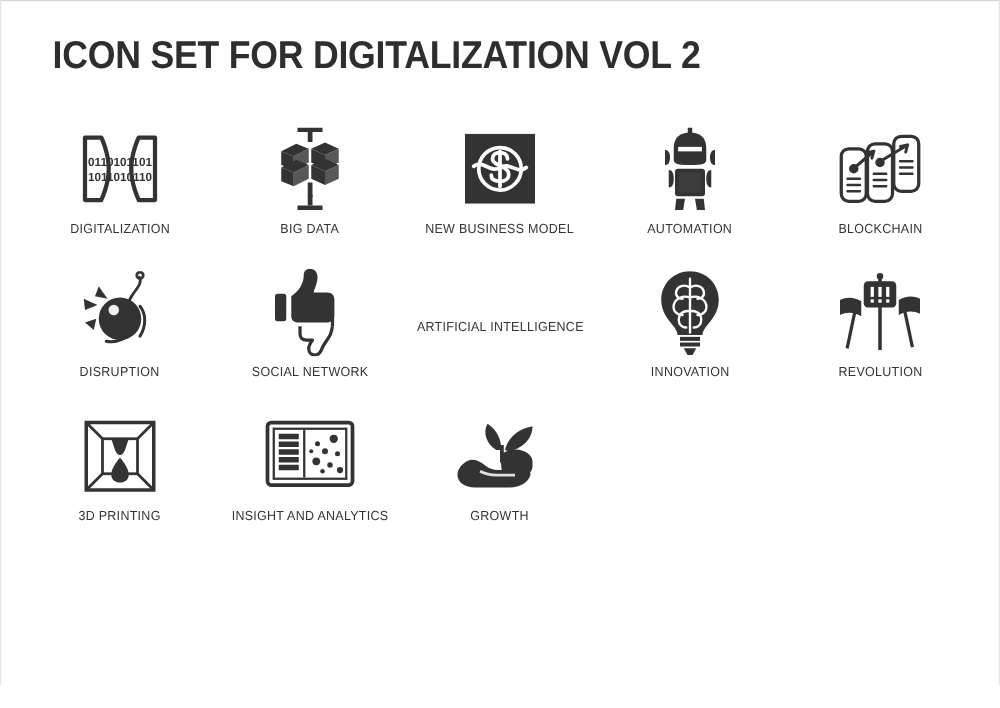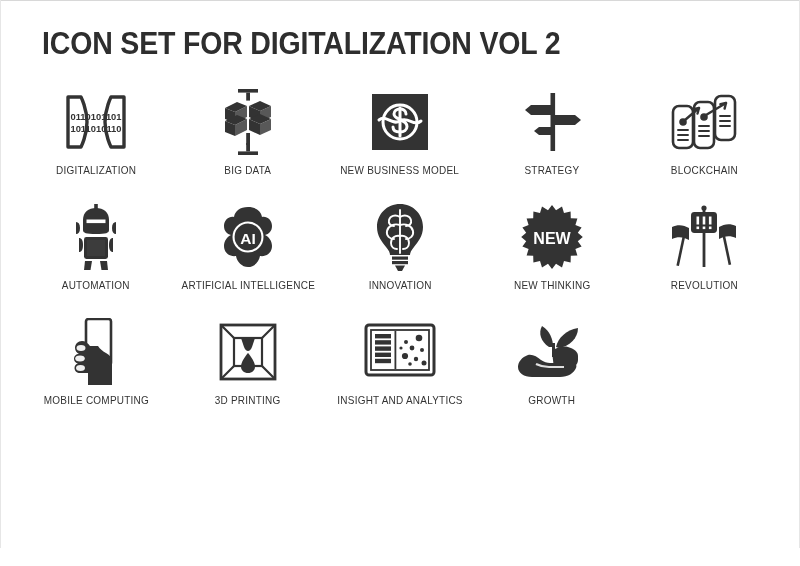--- a/index.html
+++ b/index.html
@@ -66,21 +66,21 @@
     height: 460px;
     display: grid;
     grid-template-columns: repeat(5, 1fr);
     grid-template-rows: repeat(4, 1fr);
   }
   .cell {
     position: relative;
     display: flex;
     flex-direction: column;
     align-items: center;
-    justify-content: flex-start;
+    justify-content: center;
   }
   .glyph-wrap {
     height: 72px;
     display: flex;
     align-items: center;
     justify-content: center;
   }
   .cell-label {
     margin-top: 6px;
     font-family: "Liberation Sans", sans-serif;
@@ -158,59 +158,20 @@
           <rect x="0" y="0" width="56" height="56" fill="#333"></rect>
           <circle cx="28" cy="28" r="17" fill="none" stroke="#fff" stroke-width="3"></circle>
           <path d="M7 26 C14 20 20 32 28 27 C36 22 42 33 49 27" fill="none" stroke="#fff" stroke-width="3" stroke-linecap="round"></path>
           <path d="M28 14 L28 42" stroke="#fff" stroke-width="3" stroke-linecap="round"></path>
           <path d="M34 20 C34 16.5 31 15 28 15 C24.5 15 22 17 22 20 C22 23.5 26 24.5 29 26 C32.5 27.5 35 29 35 32.5 C35 36 32 38 28 38 C24 38 21 36.5 21 33" fill="none" stroke="#fff" stroke-width="3" stroke-linecap="round"></path>
         </svg>
       </div>
       <div class="cell-label">NEW BUSINESS MODEL</div>
     </div>
 
-    <div class="cell">
-      <div class="glyph-wrap">
-        <svg width="62" height="62" viewBox="0 0 62 62">
-          <g fill="#333">
-            <rect x="29.5" y="2" width="4.6" height="58"></rect>
-            <path d="M30 14 L30 24 L10 24 L4 19 L10 14 Z"></path>
-            <path d="M34 24 L34 34 L54 34 L60 29 L54 24 Z"></path>
-            <path d="M30 36 L30 44 L18 44 L13 40 L18 36 Z"></path>
-          </g>
-        </svg>
-      </div>
-      <div class="cell-label">STRATEGY</div>
-    </div>
-
-    <div class="cell">
-      <div class="glyph-wrap">
-        <svg width="70" height="60" viewBox="0 0 70 60">
-          <g fill="#fff" stroke="#333" stroke-width="2.6">
-            <rect x="4" y="14" width="20" height="42" rx="6"></rect>
-            <rect x="25" y="10" width="20" height="46" rx="6"></rect>
-            <rect x="46" y="4" width="20" height="44" rx="6"></rect>
-          </g>
-          <g stroke="#333" stroke-width="2.4" fill="#333" stroke-linecap="round">
-            <circle cx="14" cy="30" r="2.6"></circle>
-            <path d="M16 28 L30 16"></path>
-            <path d="M30 16 l-1.5 5.5 M30 16 l-5.4 1.2" fill="none"></path>
-            <circle cx="35" cy="25" r="2.6"></circle>
-            <path d="M37 23 L57 11"></path>
-            <path d="M57 11 l-1.4 5.6 M57 11 l-5.6 1.2" fill="none"></path>
-          </g>
-          <g stroke="#333" stroke-width="1.9" stroke-linecap="round">
-            <path d="M9 38 H19 M9 43 H19 M9 48 H19"></path>
-            <path d="M30 34 H40 M30 39 H40 M30 44 H40"></path>
-            <path d="M51 24 H61 M51 29 H61 M51 34 H61"></path>
-          </g>
-        </svg>
-      </div>
-      <div class="cell-label">BLOCKCHAIN</div>
-    </div>
 
     <div class="cell">
       <div class="glyph-wrap">
         <svg width="54" height="66" viewBox="0 0 54 66">
           <g fill="#333">
             <rect x="25.2" y="0" width="3.6" height="5"></rect>
             <path d="M14 16 C14 8 19.5 4 27 4 C34.5 4 40 8 40 16 L40 26 C40 29 37 30 27 30 C17 30 14 29 14 26 Z"></path>
             <rect x="17.5" y="15.5" width="19" height="3.6" fill="#fff"></rect>
             <path d="M7 18 C9.5 18 11 20 11 24 C11 28 9.5 30 7 30 Z"></path>
             <path d="M47 18 C44.5 18 43 20 43 24 C43 28 44.5 30 47 30 Z"></path>
@@ -219,33 +180,87 @@
             <path d="M10 34 C12.6 34 14 36.5 14 41 C14 45.5 12.6 48 10 48 Z"></path>
             <path d="M44 34 C41.4 34 40 36.5 40 41 C40 45.5 41.4 48 44 48 Z"></path>
             <path d="M16 57 L23 57 L21.5 66 L15 66 Z"></path>
             <path d="M31 57 L38 57 L39 66 L32.5 66 Z"></path>
           </g>
         </svg>
       </div>
       <div class="cell-label">AUTOMATION</div>
     </div>
 
-
-
-    <div class="cell">
-      <div class="glyph-wrap">
-        <svg width="64" height="64" viewBox="0 0 64 64">
-          <g fill="#333">
-            <path d="M32 2 C24 2 19 6 18 12 C13 11 8 15 8 21 C8 26 11 29 15 30 C11 32 8 36 8 41 C8 48 14 52 20 51 C21 57 26 62 32 62 C38 62 43 57 44 51 C50 52 56 48 56 41 C56 36 53 32 49 30 C53 29 56 26 56 21 C56 15 51 11 46 12 C45 6 40 2 32 2 Z"></path>
-          </g>
-          <circle cx="32" cy="32" r="15.5" fill="#fff"></circle>
-          <circle cx="32" cy="32" r="13.4" fill="#333"></circle>
-          <text x="32" y="38.6" text-anchor="middle" font-family="'Liberation Sans', sans-serif" font-size="15.5" font-weight="bold" fill="#fff">AI</text>
-        </svg>
-      </div>
+    <div class="cell">
+      <div class="glyph-wrap">
+        <svg width="70" height="60" viewBox="0 0 70 60">
+          <g fill="#fff" stroke="#333" stroke-width="2.6">
+            <rect x="4" y="14" width="20" height="42" rx="6"></rect>
+            <rect x="25" y="10" width="20" height="46" rx="6"></rect>
+            <rect x="46" y="4" width="20" height="44" rx="6"></rect>
+          </g>
+          <g stroke="#333" stroke-width="2.4" fill="#333" stroke-linecap="round">
+            <circle cx="14" cy="30" r="2.6"></circle>
+            <path d="M16 28 L30 16"></path>
+            <path d="M30 16 l-1.5 5.5 M30 16 l-5.4 1.2" fill="none"></path>
+            <circle cx="35" cy="25" r="2.6"></circle>
+            <path d="M37 23 L57 11"></path>
+            <path d="M57 11 l-1.4 5.6 M57 11 l-5.6 1.2" fill="none"></path>
+          </g>
+          <g stroke="#333" stroke-width="1.9" stroke-linecap="round">
+            <path d="M9 38 H19 M9 43 H19 M9 48 H19"></path>
+            <path d="M30 34 H40 M30 39 H40 M30 44 H40"></path>
+            <path d="M51 24 H61 M51 29 H61 M51 34 H61"></path>
+          </g>
+        </svg>
+      </div>
+      <div class="cell-label">BLOCKCHAIN</div>
+    </div>
+
+    <div class="cell">
+      <div class="glyph-wrap">
+        <svg width="68" height="66" viewBox="0 0 68 66">
+          <g stroke="#333" fill="none" stroke-width="2.2">
+            <path d="M49 4 C52 8 49 12 46 16 C43 20 40 24 41 28"></path>
+            <circle cx="50" cy="3.2" r="2.6" fill="none"></circle>
+          </g>
+          <circle cx="34" cy="38" r="17" fill="#333"></circle>
+          <circle cx="29" cy="31" r="4.2" fill="#fff" opacity="0.92"></circle>
+          <g fill="#333">
+            <path d="M17 12 L24 22 L14 20 Z"></path>
+            <path d="M5 22 L16 27 L6 31 Z"></path>
+            <path d="M6 41 L15 38 L13 47 Z"></path>
+          </g>
+          <g fill="none" stroke="#333" stroke-width="2.4" stroke-linecap="round">
+            <path d="M50 28 C55 34 55 44 50 52"></path>
+            <path d="M45 32 C48.5 37 48.5 44 45 49"></path>
+            <path d="M40 52 C34 56 28 57 23 56"></path>
+          </g>
+        </svg>
+      </div>
+      <div class="cell-label">DISRUPTION</div>
+    </div>
+
+    <div class="cell">
+      <div class="glyph-wrap">
+        <svg width="62" height="70" viewBox="0 0 62 70">
+          <g fill="#333">
+            <rect x="3" y="20" width="9" height="22" rx="2"></rect>
+            <path d="M16 22 C22 18 26 12 26 5 C26 2 28 0 31 0 C35 0 37 3 37 7 C37 12 34 17 34 19 L45 19 C48.5 19 50.5 21.5 50.5 24.5 L50.5 37 C50.5 41 48 43 44 43 L22 43 C18 43 16 41 16 38 Z"></path>
+          </g>
+          <g fill="none" stroke="#333" stroke-width="2.6" stroke-linejoin="round">
+            <path d="M23 46 L23 52 C23 55 25 57 28 57 L33 57 C33 57 30 61 30 64 C30 67 32 69 35 69 C37.5 69 39.5 67 40.5 64 C42 60 46.5 55 47.5 52 C48.5 49 49 46 49 46"></path>
+            <path d="M49 46 L49 37"></path>
+          </g>
+        </svg>
+      </div>
+      <div class="cell-label">SOCIAL NETWORK</div>
+    </div>
+
+    <div class="cell">
       <div class="cell-label">ARTIFICIAL INTELLIGENCE</div>
     </div>
 
     <div class="cell">
       <div class="glyph-wrap">
         <svg width="54" height="68" viewBox="0 0 54 68">
           <path d="M27 1 C14 1 4 11 4 24 C4 33 9 39 13 44 C16 47.5 17 50 17 52 L37 52 C37 50 38 47.5 41 44 C45 39 50 33 50 24 C50 11 40 1 27 1 Z" fill="#333"></path>
           <g stroke="#fff" stroke-width="1.9" fill="none" stroke-linecap="round">
             <path d="M27 7 L27 50"></path>
             <path d="M27 14 C22 11 17 13 16 17 C15 21 18 23 21 23"></path>
@@ -259,29 +274,20 @@
             <rect x="19" y="53.5" width="16" height="3.2"></rect>
             <rect x="19" y="58" width="16" height="3.2"></rect>
             <path d="M22 62.5 L32 62.5 L29 68 L25 68 Z"></path>
           </g>
         </svg>
       </div>
       <div class="cell-label">INNOVATION</div>
     </div>
 
 
-    <div class="cell">
-      <div class="glyph-wrap">
-        <svg width="64" height="64" viewBox="0 0 64 64">
-          <polygon fill="#333" points="32,0 36,5.2 42,1.6 44,8 50.6,6.4 50.8,13.2 57.4,13.6 55.4,20 61.6,22.4 57.8,27.8 62.8,32 57.8,36.2 61.6,41.6 55.4,44 57.4,50.4 50.8,50.8 50.6,57.6 44,56 42,62.4 36,58.8 32,64 28,58.8 22,62.4 20,56 13.4,57.6 13.2,50.8 6.6,50.4 8.6,44 2.4,41.6 6.2,36.2 1.2,32 6.2,27.8 2.4,22.4 8.6,20 6.6,13.6 13.2,13.2 13.4,6.4 20,8 22,1.6 28,5.2"></polygon>
-          <text x="32" y="38.5" text-anchor="middle" font-family="'Liberation Sans', sans-serif" font-size="16" font-weight="bold" fill="#fff">NEW</text>
-        </svg>
-      </div>
-      <div class="cell-label">NEW THINKING</div>
-    </div>
 
     <div class="cell">
       <div class="glyph-wrap">
         <svg width="76" height="64" viewBox="0 0 76 64">
           <g fill="#333">
             <circle cx="38" cy="3" r="2.6"></circle>
             <rect x="36.6" y="4" width="2.8" height="58"></rect>
             <rect x="25" y="7" width="26" height="21" rx="3.4"></rect>
             <g fill="#fff">
               <rect x="30.5" y="11.5" width="2.6" height="8"></rect>
@@ -294,35 +300,20 @@
             <path d="M6 22 C12 19 18 20 23 23 L23 35 C18 32 12 31 6 34 Z"></path>
             <rect x="13.5" y="31" width="2.6" height="30" transform="rotate(12 14.8 46)"></rect>
             <path d="M70 21 C64 18 58 19 53 22 L53 34 C58 31 64 30 70 33 Z"></path>
             <rect x="59.5" y="30" width="2.6" height="30" transform="rotate(-12 60.8 45)"></rect>
           </g>
         </svg>
       </div>
       <div class="cell-label">REVOLUTION</div>
     </div>
 
-    <div class="cell">
-      <div class="glyph-wrap">
-        <svg width="56" height="68" viewBox="0 0 56 68">
-          <rect x="18" y="1" width="25" height="46" rx="2.6" fill="#fff" stroke="#333" stroke-width="2.6"></rect>
-          <g fill="#333">
-            <path d="M22 28 C20 25 17 23 14 23 C10 23 7 26 7 30 C7 33 9 35 11 36 C8 36 6 38 6 41 C6 43.5 8 45 10 45.5 C8 46 6.5 47.5 6.5 50 C6.5 53 9 55 12 55 L20 55 L20 67 L44 67 L44 44 C44 40 42 37 38 35 C35 33.5 32 31 30 28 Z"></path>
-            <path d="M14 27 C16 27 18 28.5 19 30.5 L12 30.5 C10.5 30.5 10 29.5 10 28.8 C10 27.8 11.5 27 14 27 Z" fill="#fff" opacity="0.0"></path>
-            <ellipse cx="13" cy="30" rx="4.5" ry="3" fill="#fff" opacity="0.92"></ellipse>
-            <ellipse cx="12" cy="40.5" rx="4.8" ry="3" fill="#fff" opacity="0.92"></ellipse>
-            <ellipse cx="12.5" cy="50" rx="4.5" ry="3" fill="#fff" opacity="0.92"></ellipse>
-          </g>
-        </svg>
-      </div>
-      <div class="cell-label">MOBILE COMPUTING</div>
-    </div>
 
 
 
     <div class="cell">
       <div class="glyph-wrap">
         <svg width="58" height="58" viewBox="0 0 58 58">
           <rect x="2" y="2" width="54" height="54" fill="none" stroke="#333" stroke-width="2.8"></rect>
           <g fill="none" stroke="#333" stroke-width="2.2">
             <path d="M2 2 L15 15 M56 2 L43 15 M2 56 L15 43 M56 56 L43 43"></path>
             <rect x="15" y="15" width="28" height="28"></rect>

